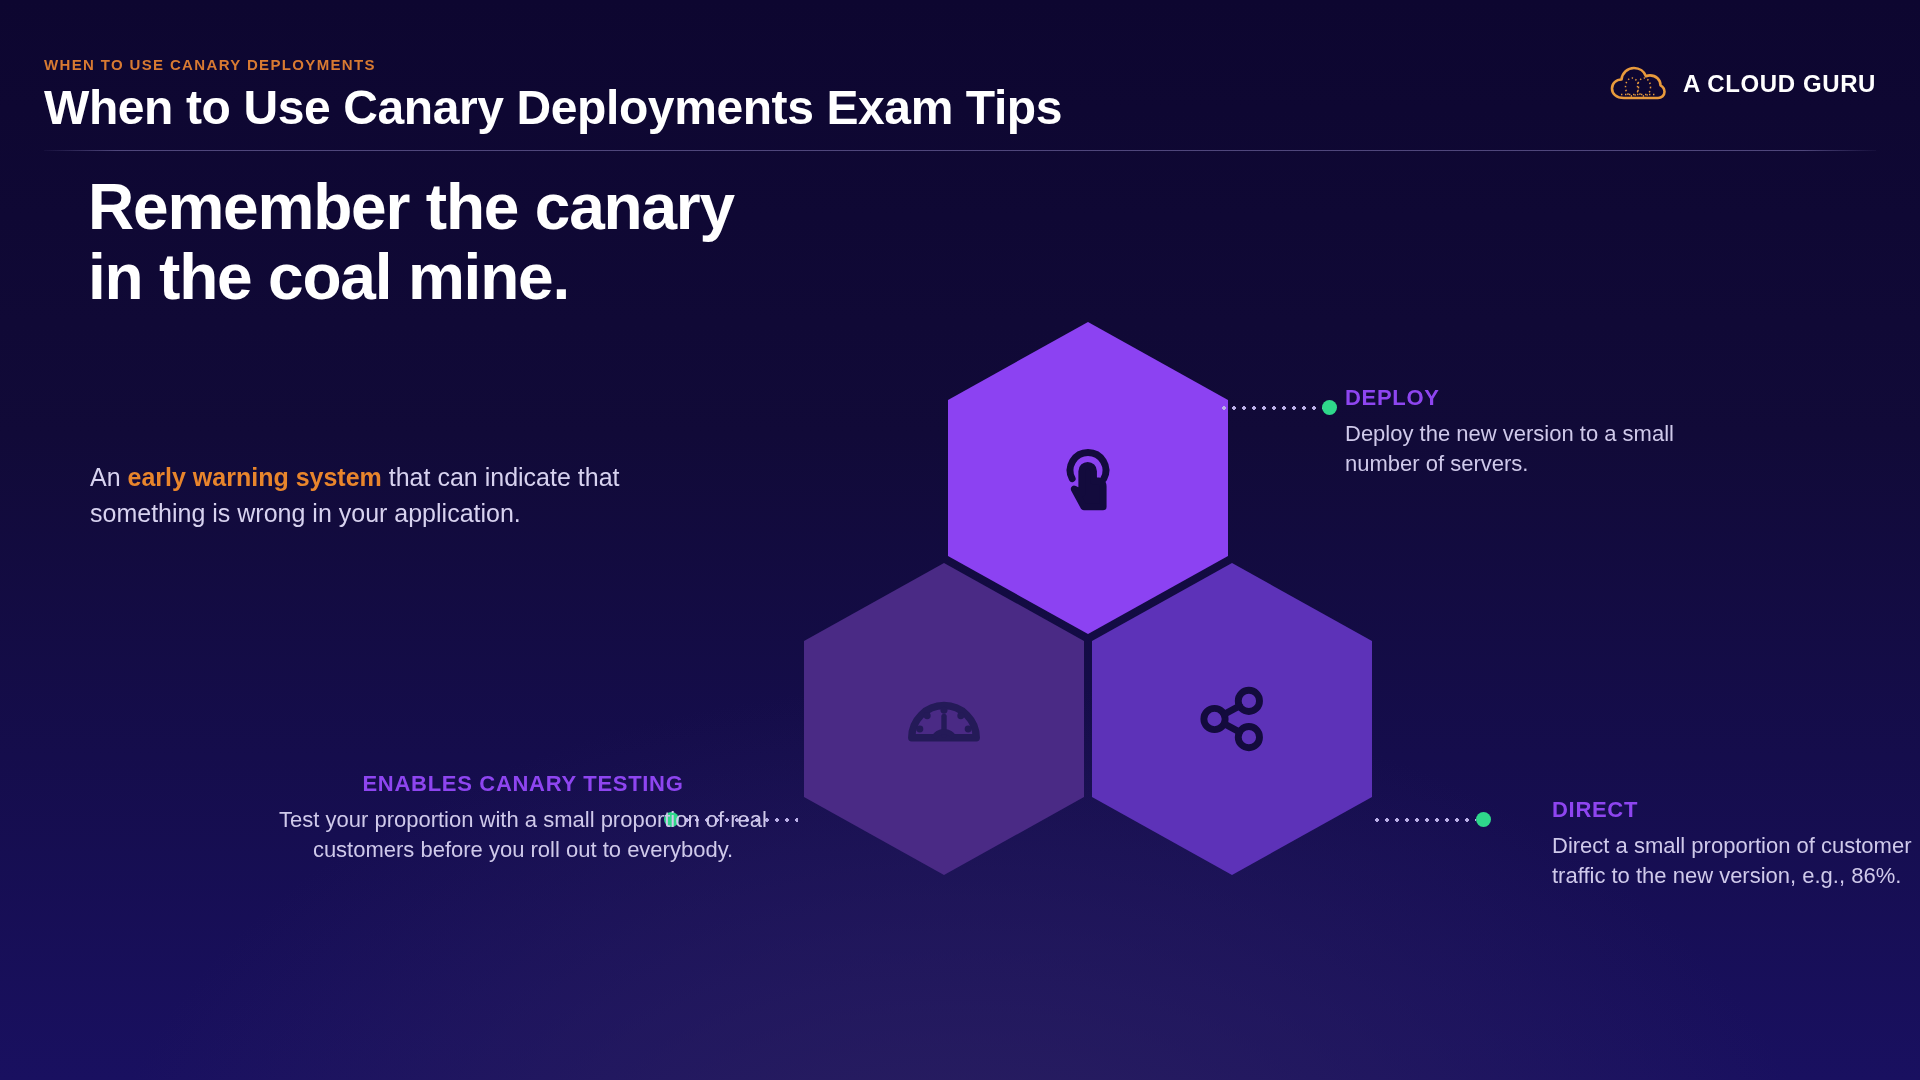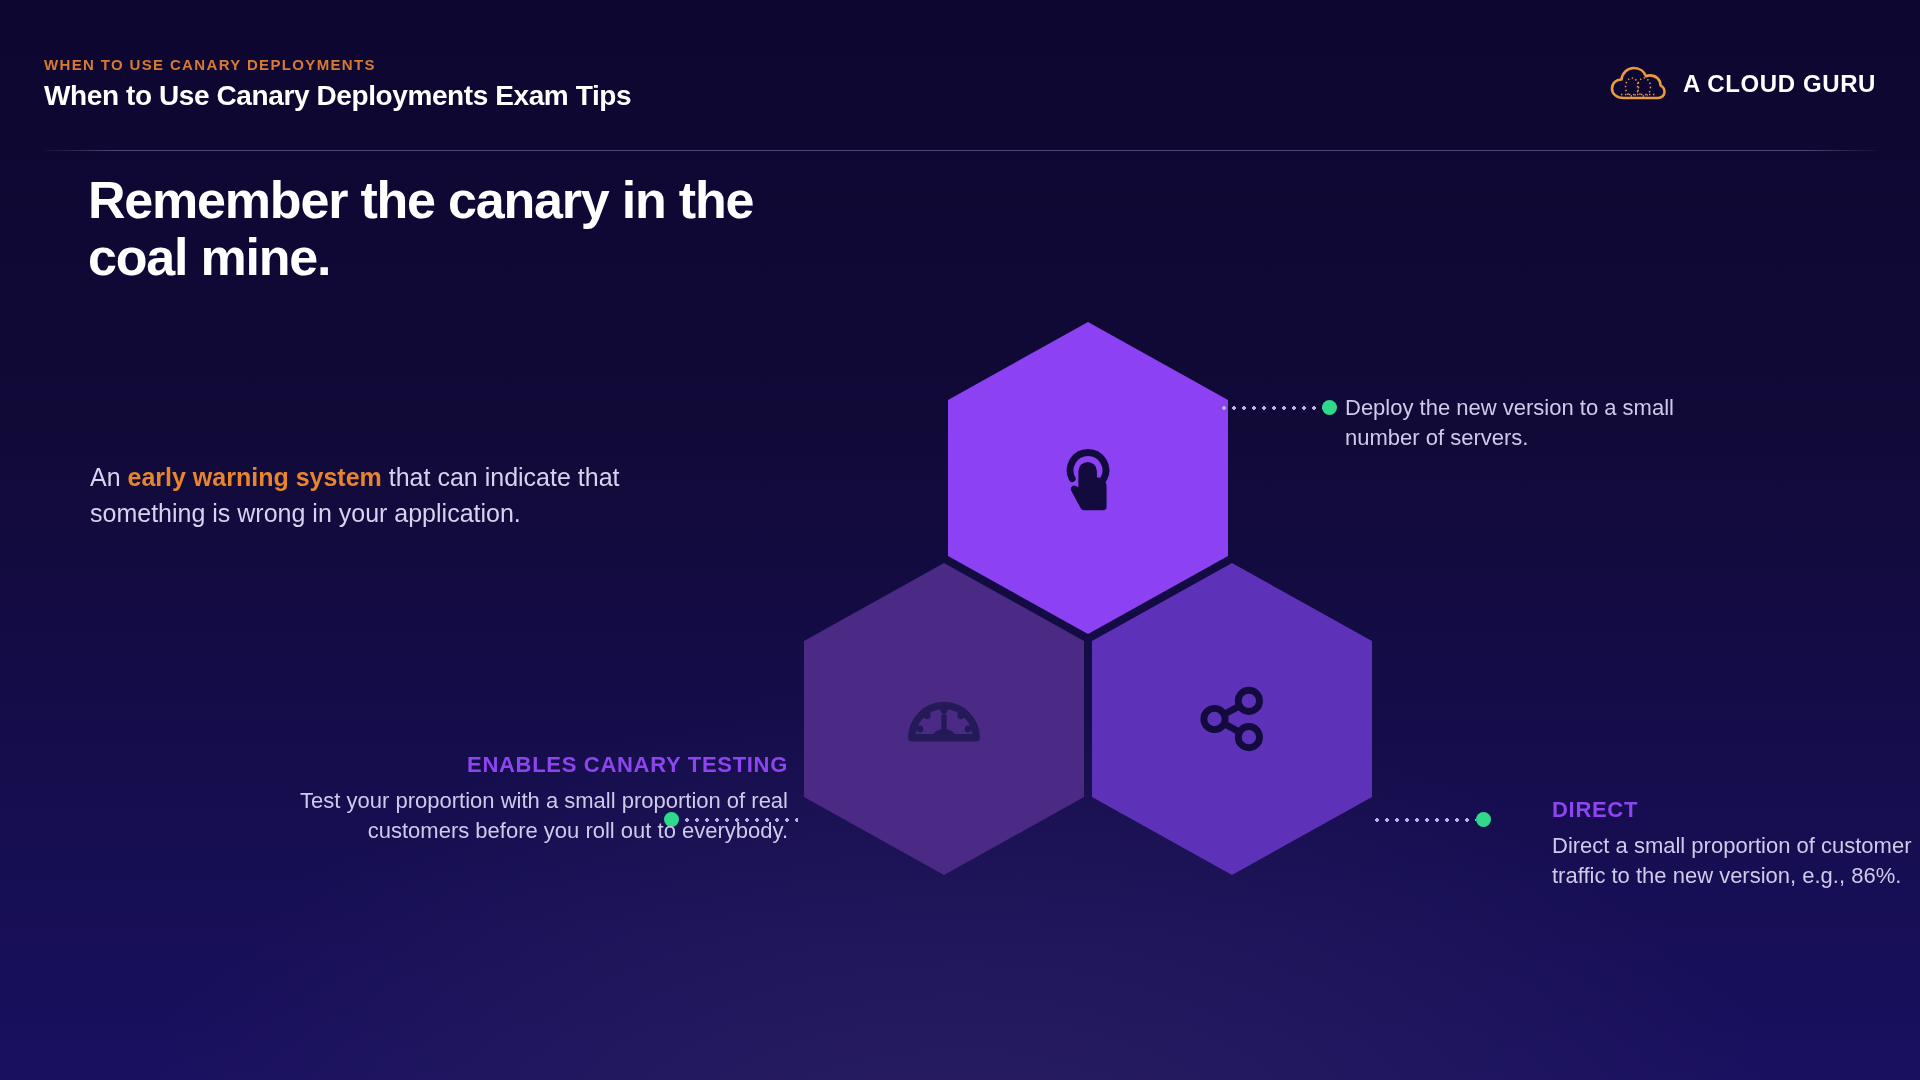--- a/index.html
+++ b/index.html
@@ -21,21 +21,21 @@
     position:absolute; top:0; left:0; width:1920px; height:120px;margin-top:32px;
   }
   .eyebrow {
     position:absolute; left:44px; top:24px;
     font-size:15px; font-weight:bold; letter-spacing:1.35px;
     color:#d87a32;
     text-transform:uppercase;
   }
   .slide-title {
     position:absolute; left:44px; top:48px;
-    font-size:28px; font-weight:bold; letter-spacing:-0.4px;
+    font-size:48px; font-weight:bold; letter-spacing:-0.4px;
     color:#ffffff; white-space:nowrap;
   }
   .divider {
     position:absolute; left:44px; top:118px;
     width:1832px; height:1px;
     background:linear-gradient(90deg, rgba(150,140,210,0.05) 0%, rgba(168,158,225,0.42) 4%, rgba(168,158,225,0.42) 96%, rgba(150,140,210,0.05) 100%);
   }
 
   
   .logo {
@@ -45,21 +45,21 @@
   .logo-mark { width:58px; height:40px; display:block; }
   .logo-text {
     font-size:24px; font-weight:bold; letter-spacing:0.6px; color:#ffffff;
     white-space:nowrap;
   }
 
   
   .headline {
     position:absolute; left:88px; top:172px;
     width:680px;
-    font-size:52px; font-weight:bold; line-height:1.1; letter-spacing:-1.2px;
+    font-size:64px; font-weight:bold; line-height:1.1; letter-spacing:-1.2px;
     color:#ffffff;
   }
   .subcopy {
     position:absolute; left:90px; top:460px;
     width:640px;
     font-size:25px; line-height:1.42; color:#d7d2ef;
   }
   .subcopy b { color:#e8852c; font-weight:bold; }
 
   
@@ -81,21 +81,21 @@
   .callout { position:absolute; }
   .callout-label {
     font-size:22px; font-weight:bold; letter-spacing:0.7px;
     color:#8e45f0; text-transform:uppercase; white-space:nowrap;
   }
   .callout-body {
     margin-top:8px; font-size:22px; line-height:1.36; color:#cfc9ea;
   }
 
   .callout-deploy { left:1345px; top:385px; width:400px; }
-  .callout-testing { left:258px; top:752px; width:530px; text-align:right; }
+  .callout-testing { left:258px; top:771px; width:530px; text-align:center; }
   .callout-direct { left:1524px; top:797px; width:370px;margin-left:28px; }
 
   
   .dots {
     position:absolute;
     height:4px;
     background-image:radial-gradient(circle, #b9aee6 1.6px, rgba(0,0,0,0) 1.8px);
     background-size:10px 4px;
     background-repeat:repeat-x;
     background-position:0 center;
@@ -186,20 +186,21 @@
 <div class="dots dots-deploy"></div>
 <div class="node node-deploy"></div>
 
 <div class="dots dots-testing"></div>
 <div class="node node-testing"></div>
 
 <div class="dots dots-direct"></div>
 <div class="node node-direct"></div>
 
 <div class="callout callout-deploy">
+  <div class="callout-label">DEPLOY</div>
   <div class="callout-body">Deploy the new version to a small number of servers.</div>
 </div>
 
 <div class="callout callout-testing">
   <div class="callout-label">ENABLES CANARY TESTING</div>
   <div class="callout-body">Test your proportion with a small proportion of real customers before you roll out to everybody.</div>
 </div>
 
 <div class="callout callout-direct">
   <div class="callout-label">DIRECT</div>

